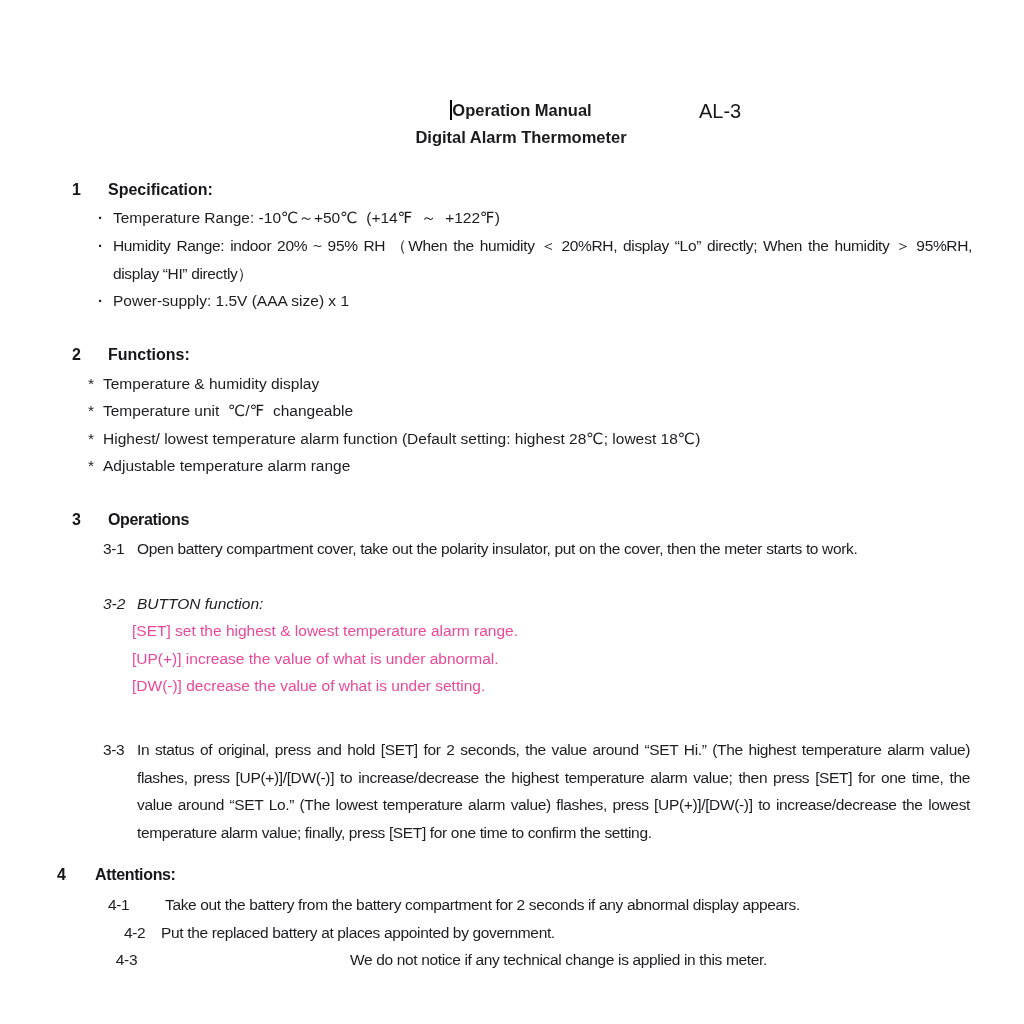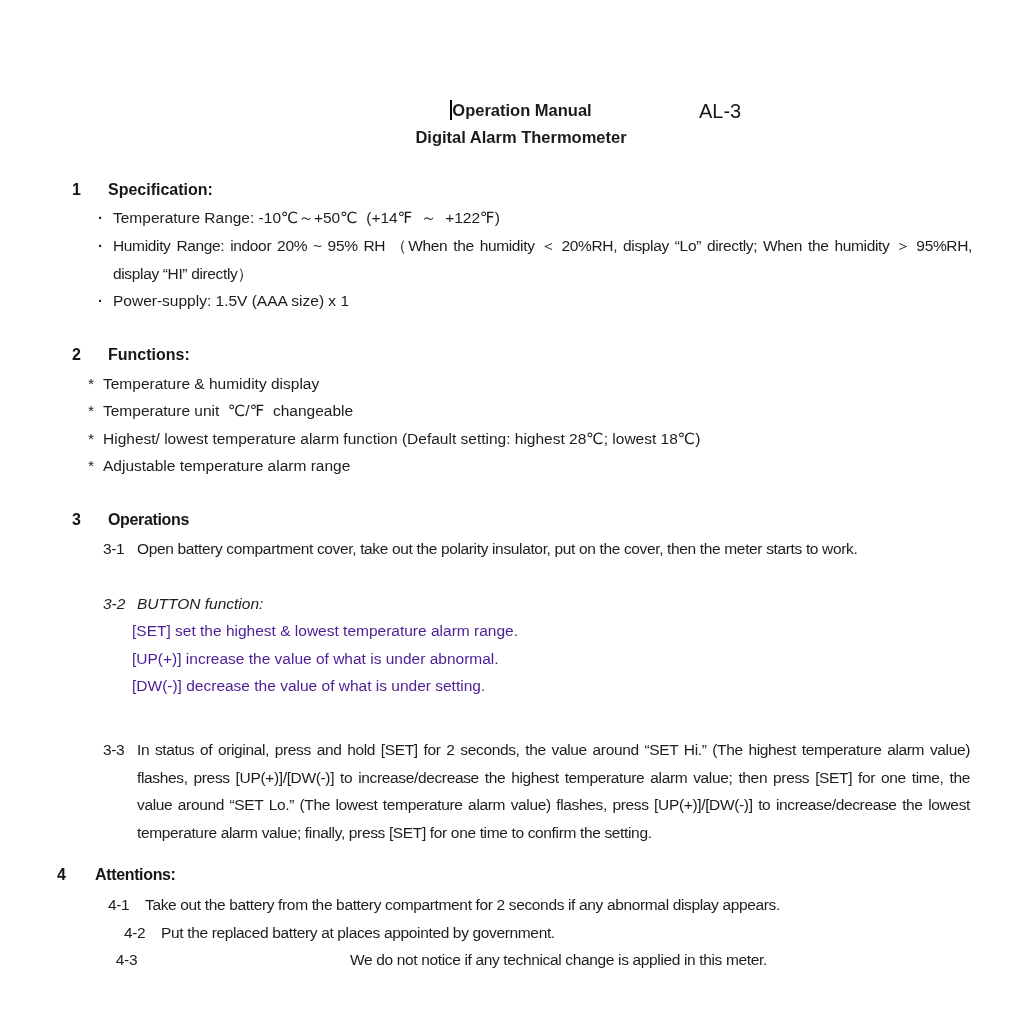--- a/index.html
+++ b/index.html
@@ -29,21 +29,21 @@
   .h.h4 .num{width:38px;}
 
   .row{position:absolute;display:flex;font-size:15.5px;line-height:27.5px;color:#1d1d20;}
   .mk{flex:none;font-weight:bold;}
   .mk.dot{width:15px;font-size:15px;}
   .mk.star{width:15px;font-weight:normal;}
   .mk.lbl{font-weight:normal;}
   .txt{flex:1;}
   .just{text-align:justify;}
   .narrow{letter-spacing:-0.35px;}
-  .plain{position:absolute;font-size:15.5px;line-height:27.5px;color:#4c1d95;}
+  .plain{position:absolute;font-size:15.5px;line-height:27.5px;color:#ec4899;}
 </style>
 </head>
 <body>
 
 <div class="page">
 
   <div class="title-block">
     <div><span class="caret"></span><span>Operation Manual</span></div>
     <div>Digital Alarm Thermometer</div>
   </div>
@@ -113,21 +113,21 @@
   <div class="row narrow" style="top:699px;left:103px;width:867px;margin-top:37px;">
     <span class="mk lbl" style="width:34px;">3-3</span>
     <div class="txt just">In status of original, press and hold [SET] for 2 seconds, the value around “SET Hi.” (The highest temperature alarm value) flashes, press [UP(+)]/[DW(-)] to increase/decrease the highest temperature alarm value; then press [SET] for one time, the value around “SET Lo.” (The lowest temperature alarm value) flashes, press [UP(+)]/[DW(-)] to increase/decrease the lowest temperature alarm value; finally, press [SET] for one time to confirm the setting.</div>
   </div>
 
   <div class="h h4 narrow" style="top:865px;left:57px;">
     <span class="num">4</span>
     <span>Attentions:</span>
   </div>
 
-  <div class="row narrow" style="top:891px;left:108px;width:864px;">
+  <div class="row narrow" style="top:891px;left:108px;width:864px;gap:20px;">
     <span class="mk lbl" style="width:37px;">4-1</span>
     <div class="txt">Take out the battery from the battery compartment for 2 seconds if any abnormal display appears.</div>
   </div>
   <div class="row narrow" style="top:919px;left:124px;width:864px;">
     <span class="mk lbl" style="width:37px;">4-2</span>
     <div class="txt">Put the replaced battery at places appointed by government.</div>
   </div>
   <div class="row narrow" style="top:946px;left:108px;width:864px;text-align:center;">
     <span class="mk lbl" style="width:37px;">4-3</span>
     <div class="txt">We do not notice if any technical change is applied in this meter.</div>

